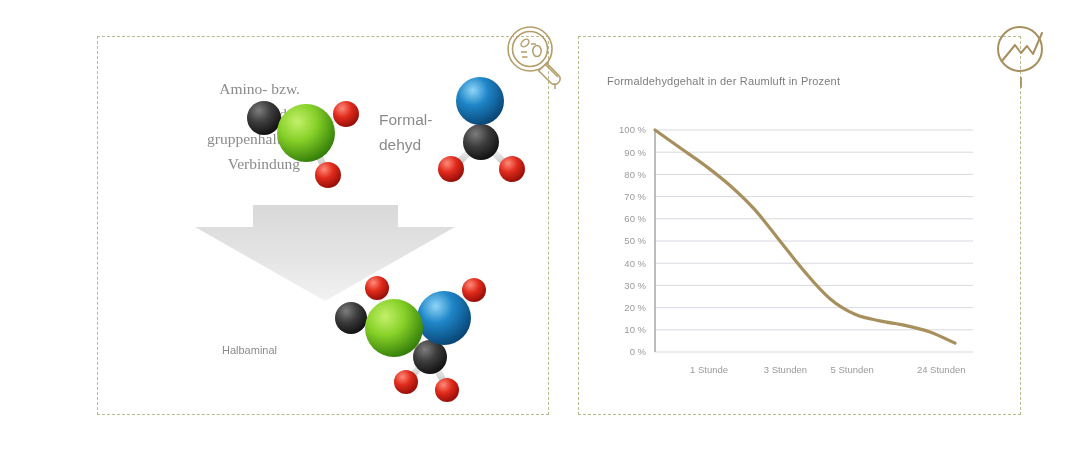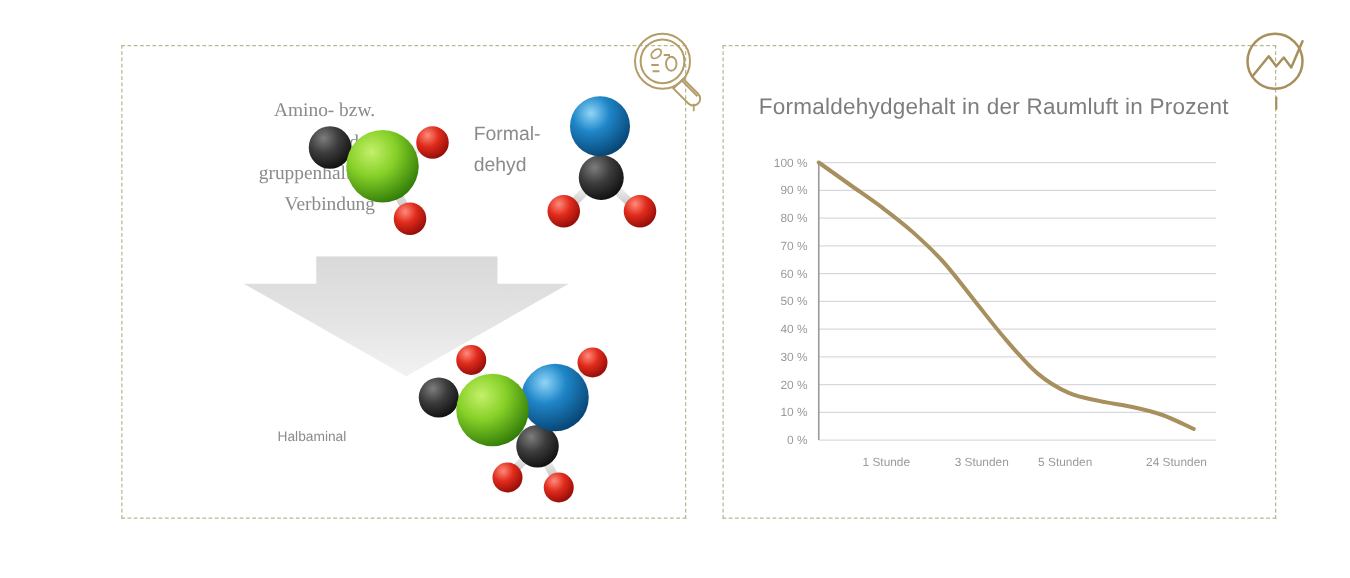--- a/index.html
+++ b/index.html
@@ -44,21 +44,21 @@
     color: #8b8b8b;
     font-size: 15.5px;
     line-height: 25px;
     white-space: pre-line;
     font-family: Liberation Serif, serif;
     text-align: right;
   }
   #formaldehyd-label {
     position: absolute;
     left: 379px;
-    top: 95px;
+    top: 107px;
     width: 90px;
     color: #8b8b8b;
     font-size: 15.5px;
     line-height: 25px;
     white-space: pre-line;
   }
   #halbaminal-label {
     position: absolute;
     left: 222px;
     top: 339px;
@@ -81,21 +81,21 @@
   #molecule-amino        { left: 236px; top: 76px;  width: 140px; height: 120px; }
   #molecule-formaldehyde { left: 428px; top: 68px;  width: 112px; height: 126px; }
   #molecule-halbaminal   { left: 320px; top: 268px; width: 200px; height: 136px; }
 
   
   #chart-title {
     position: absolute;
     left: 607px;
     top: 75px;
     color: #7d7d7d;
-    font-size: 18px;
+    font-size: 11px;
     letter-spacing: .2px;
   }
   #chart-area {
     position: absolute;
     left: 598px;
     top: 118px;
     width: 400px;
     height: 262px;
   }
   #chart-svg { display: block; }

